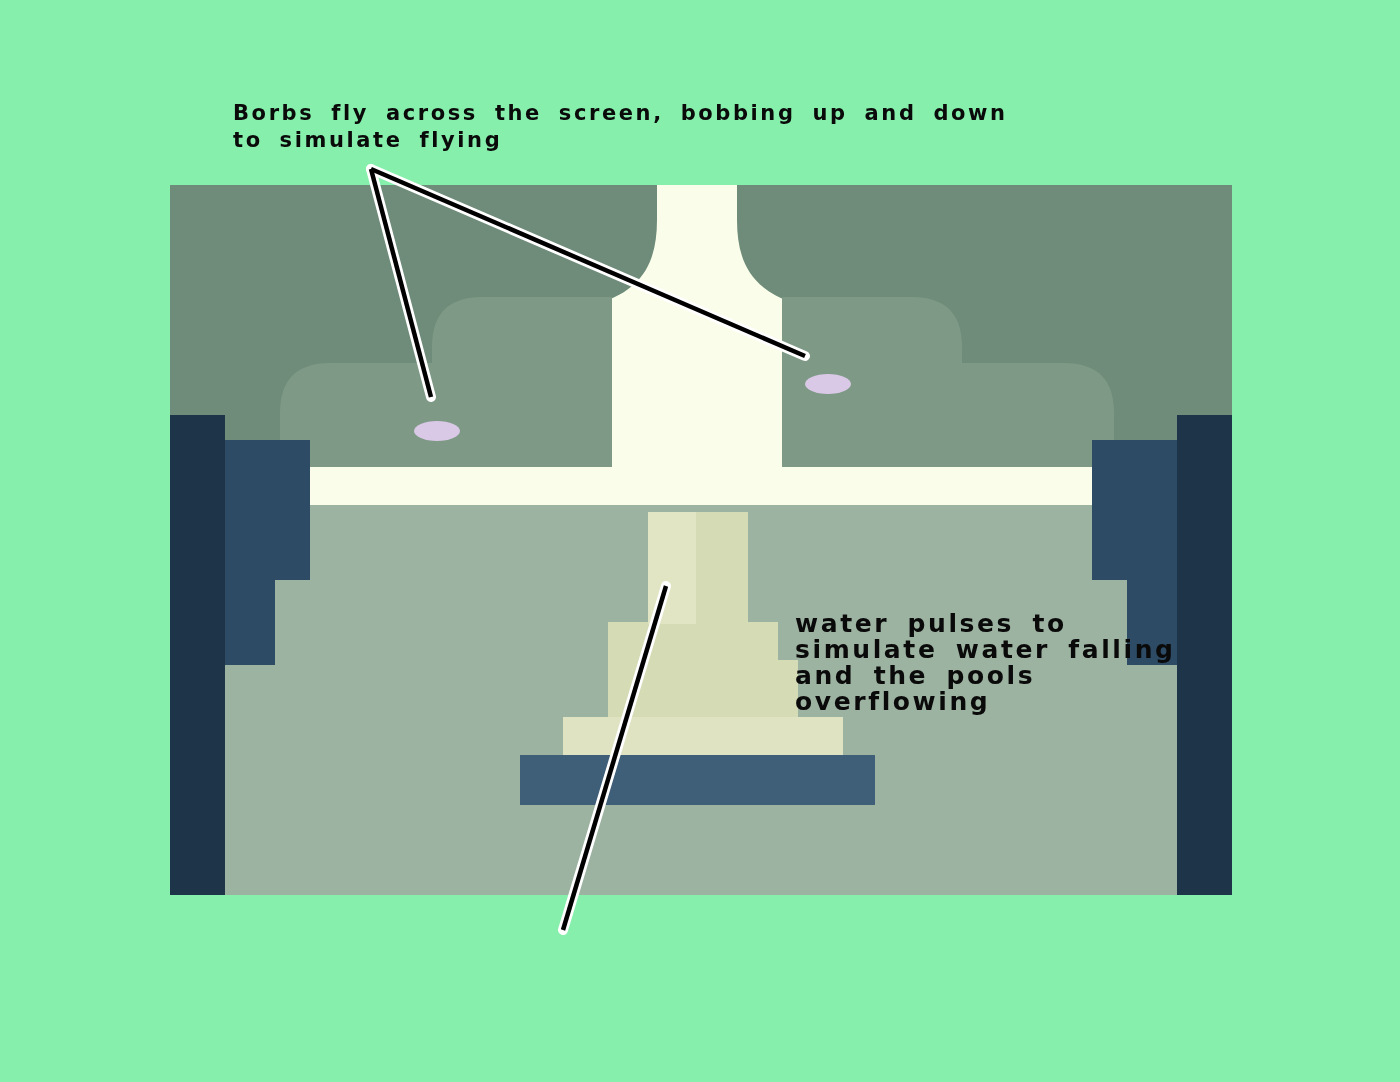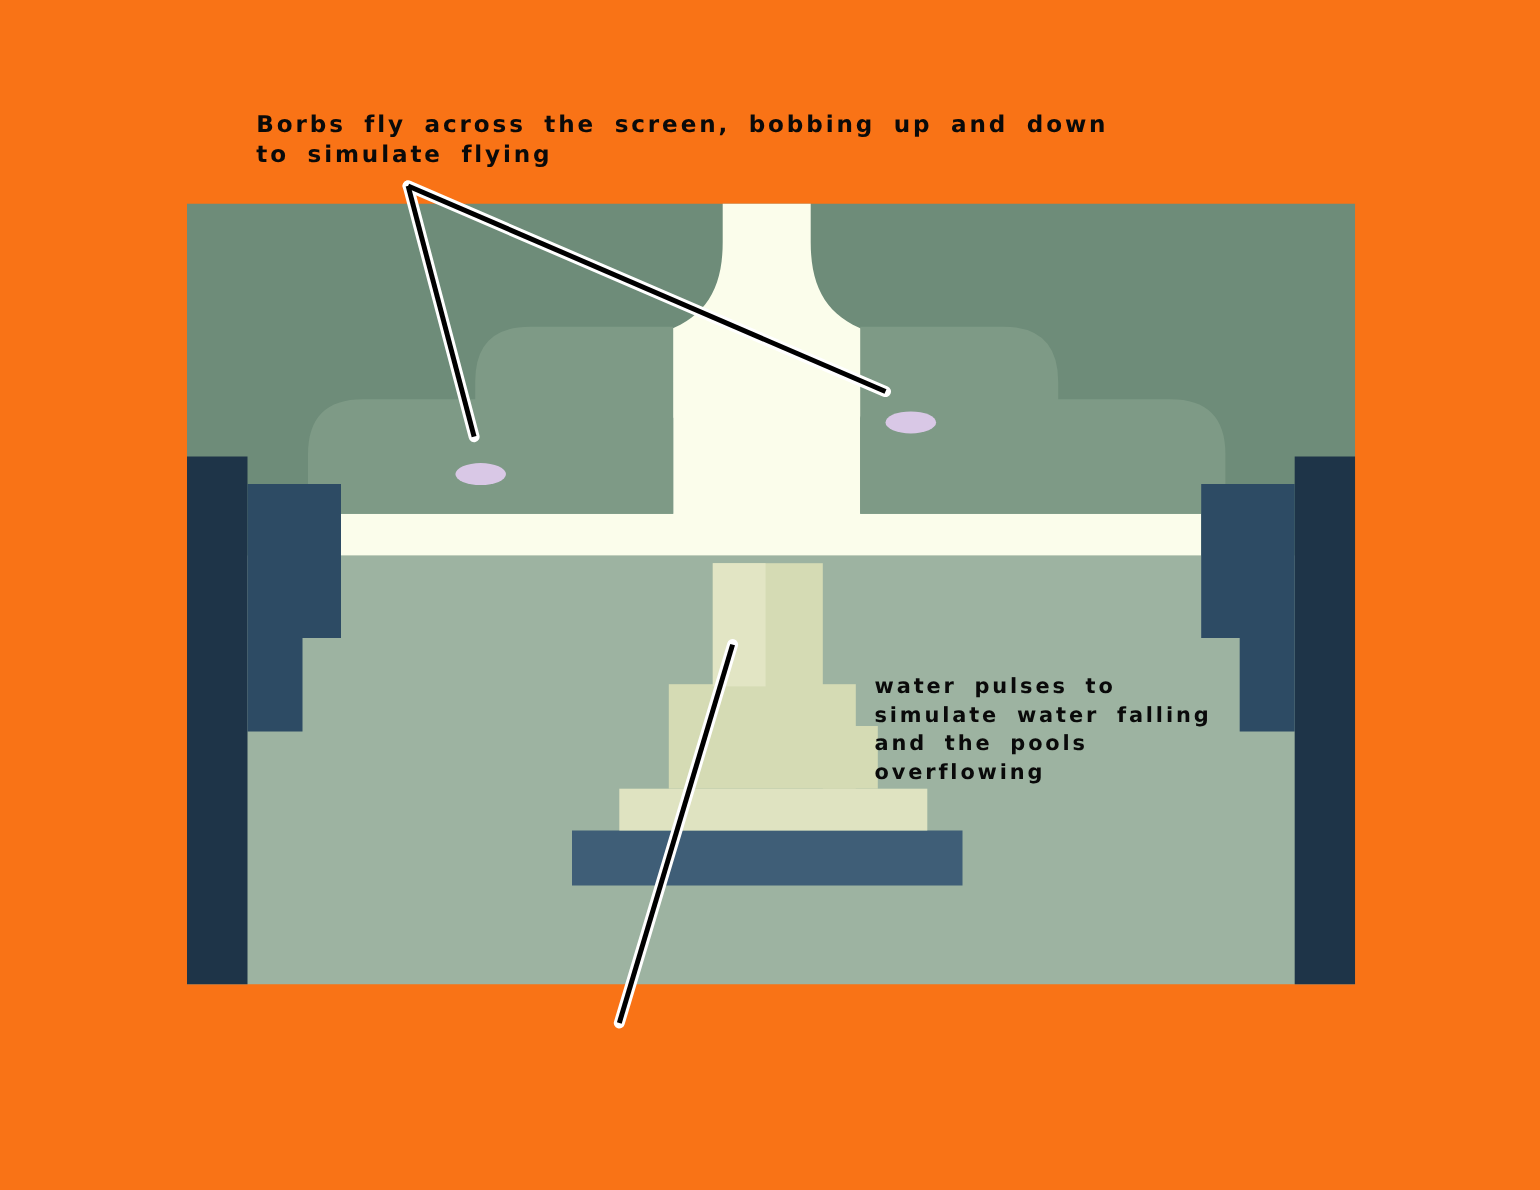--- a/index.html
+++ b/index.html
@@ -1,30 +1,30 @@
 <!DOCTYPE html>
 <html><head>
 <meta charset="utf-8">
 <style>
   html,body { margin:0; padding:0; }
   body { background:#ffffff; font-family:"DejaVu Sans","Liberation Sans",sans-serif; }
-  .page { position:relative; width:1400px; height:1082px; background:#f97316; overflow:hidden; }
+  .page { position:relative; width:1400px; height:1082px; background:#86efac; overflow:hidden; }
   .scene { position:absolute; left:170px; top:185px; width:1062px; height:710px; }
   .scene svg { display:block; width:100%; height:100%; }
   .overlay { position:absolute; left:0; top:0; width:1400px; height:1082px; pointer-events:none; }
   .note {
     position:absolute;
     font-weight:700;
     color:#0a0a0a;
     white-space:pre-line;
     letter-spacing:2.6px;
     word-spacing:7px;
   }
   .note-borbs { left:233px; top:100px; font-size:21px; line-height:27px; }
-  .note-water { left:795px; top:611px; font-size:19px; line-height:26px; }
+  .note-water { left:795px; top:611px; font-size:25px; line-height:26px; }
   .note-mouse { left:272px; top:941px; font-size:21.5px; line-height:27px; }
 </style>
 </head>
 <body>
 
 <div class="page">
 
   <div class="note note-borbs">Borbs fly across the screen, bobbing up and down
 to simulate flying</div>
 

